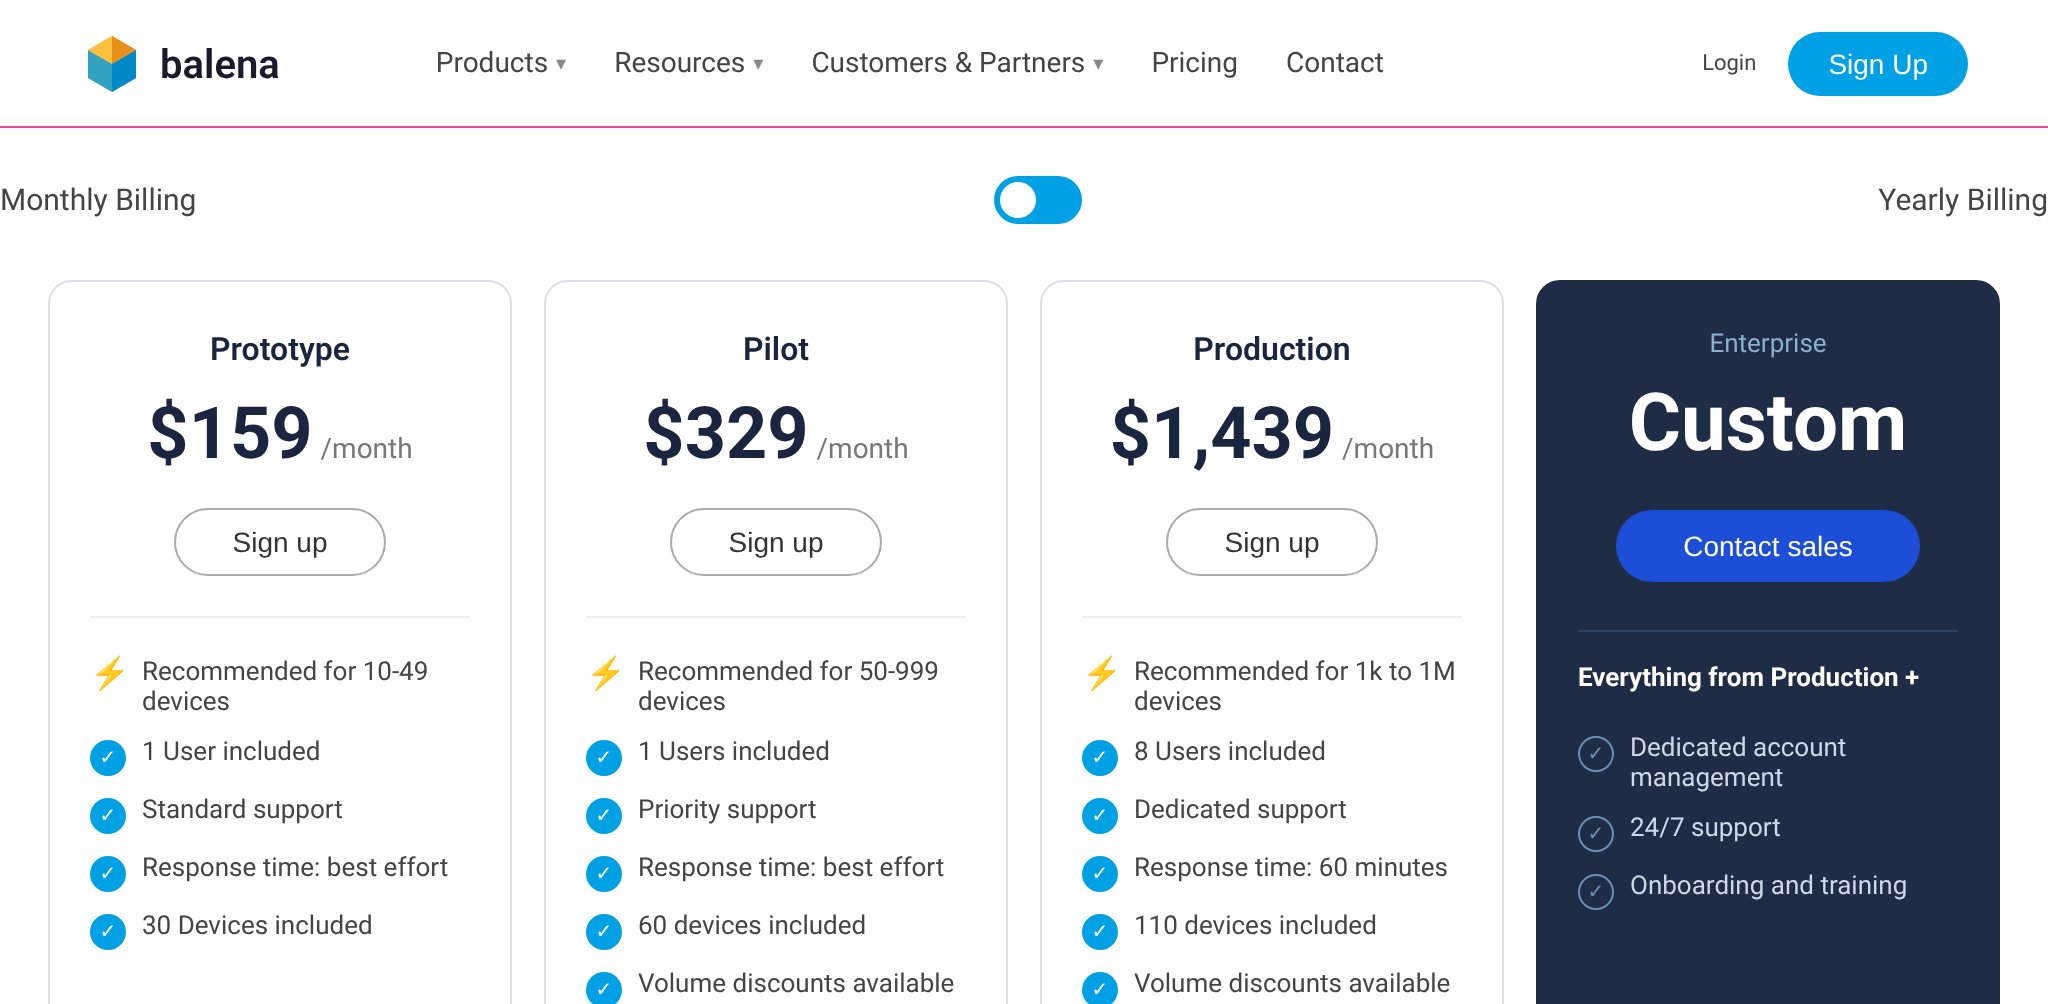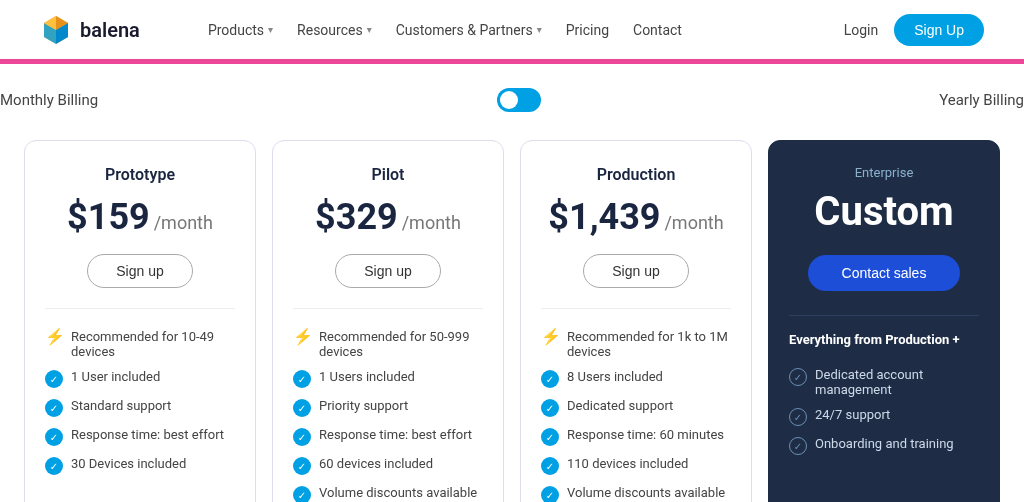--- a/index.html
+++ b/index.html
@@ -1,29 +1,29 @@
 <!DOCTYPE html>
 <html><head>
   <meta charset="utf-8">
   <style>
     * { box-sizing: border-box; margin: 0; padding: 0; }
     body { font-family: -apple-system, BlinkMacSystemFont, 'Segoe UI', Roboto, sans-serif; background: #fff; color: #333; }
 
     
     .navbar {
       display: flex; align-items: center; padding: 0 40px; height: 64px;
-      border-bottom: 5px solid #ec4899; background: #fff;
+      border-bottom: 1px solid #ec4899; background: #fff; gap: 10px;
     }
     .logo { display: flex; align-items: center; gap: 8px; margin-right: 32px; }
     .logo-text { font-size: 20px; font-weight: 600; color: #1a1a2e; }
     .nav-links { display: flex; gap: 24px; flex: 1; margin-left: 36px; }
     .nav-link { font-size: 14px; color: #444; text-decoration: none; display: flex; align-items: center; gap: 4px; cursor: pointer; }
     .chevron { font-size: 10px; color: #888; }
     .nav-right { display: flex; align-items: center; gap: 16px; }
-    .login-btn { font-size: 14px; color: #444; cursor: pointer; }
+    .login-btn { font-size: 11px; color: #444; cursor: pointer; }
     .signup-btn {
       background: #00a0e4; color: #fff; border: none; border-radius: 24px;
       padding: 8px 20px; font-size: 14px; font-weight: 500; cursor: pointer;
     }
 
     
     .billing-toggle {
       display: flex; align-items: center; justify-content: space-between;
       gap: 12px; padding: 24px 0 20px; font-size: 15px; color: #444;
     }
@@ -48,21 +48,21 @@
       padding: 24px 20px; background: #fff; display: flex; flex-direction: column; gap: 12px;
     }
     .plan-card.dark {
       background: #1e2d45; color: #fff; border-color: #1e2d45;
     }
 
     .plan-name { font-size: 16px; font-weight: 600; text-align: center; color: #1a2540; }
 
     .plan-price { text-align: center; }
     .price-amount { font-size: 36px; font-weight: 700; color: #1a2540; }
-    .price-period { font-size: 18px; color: #777; margin-top: 20px; }
+    .price-period { font-size: 14px; color: #777; margin-top: 20px; }
 
     .signup-plan-btn {
       display: block; width: fit-content; margin: 4px auto;
       border: 1.5px solid #aaa; border-radius: 24px;
       padding: 8px 28px; font-size: 14px; background: transparent;
       cursor: pointer; color: #333;
     }
 
     .contact-sales-btn {
       display: block; width: 80%; margin: 8px auto;

